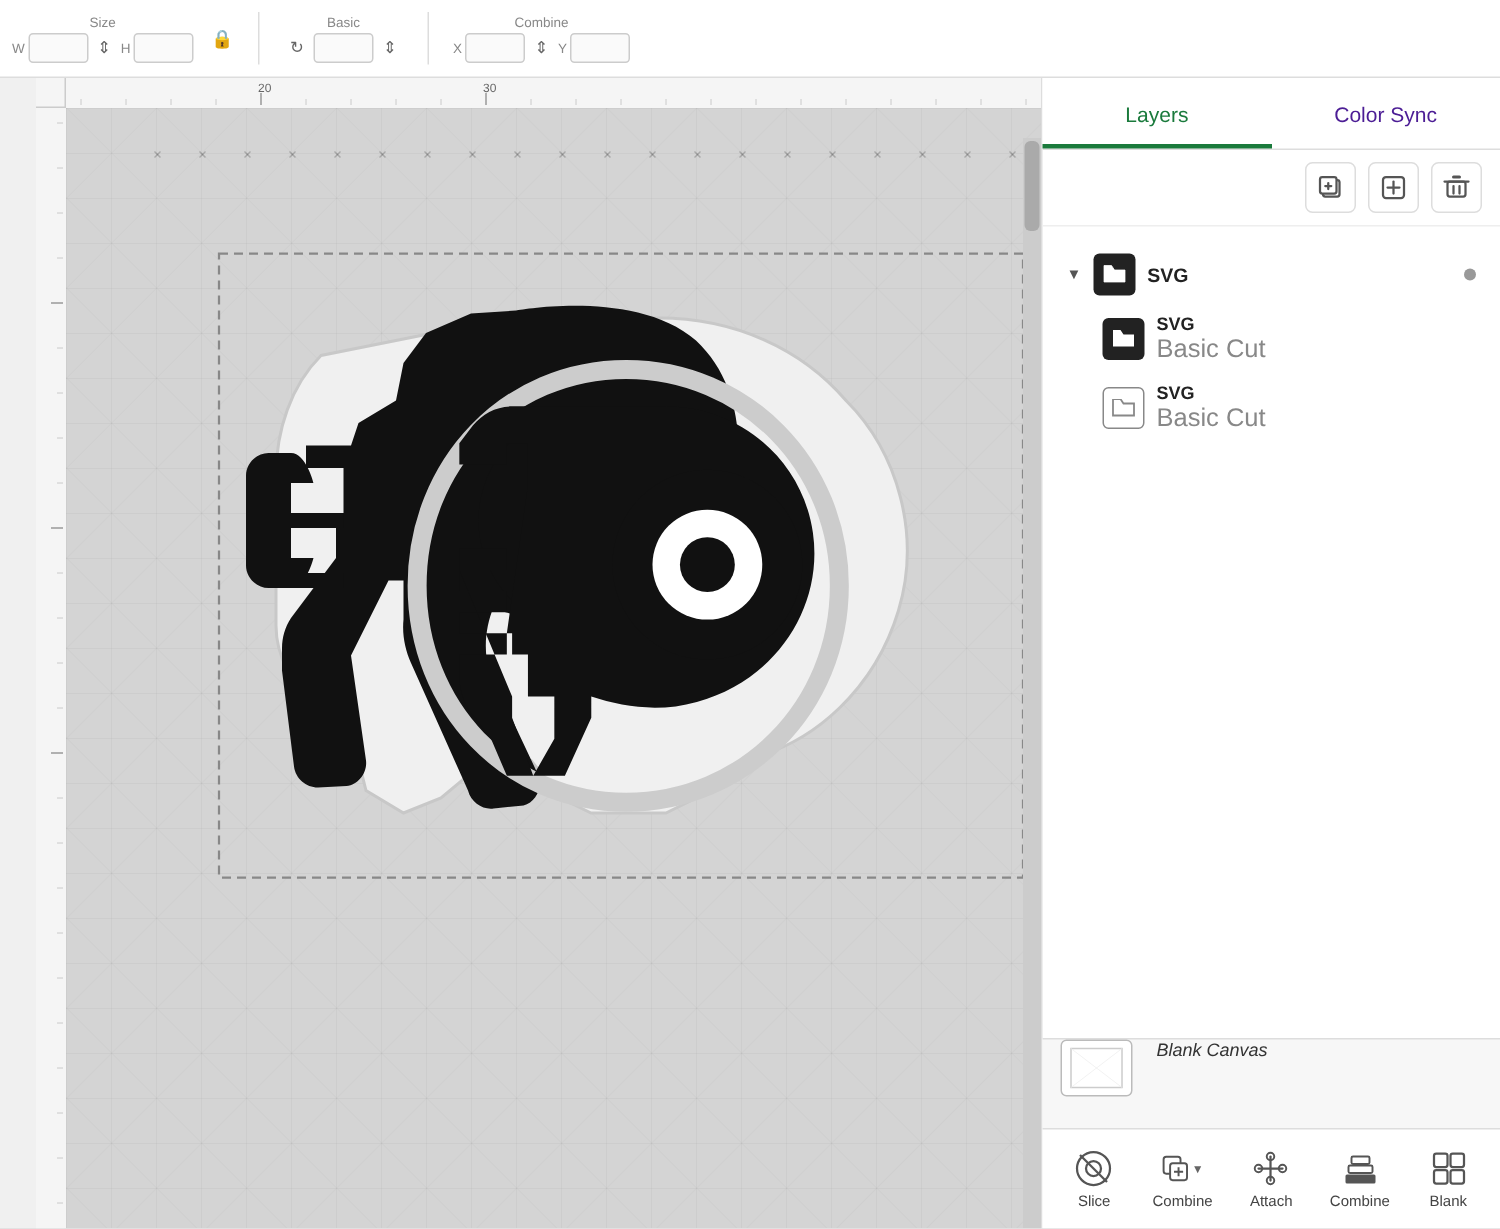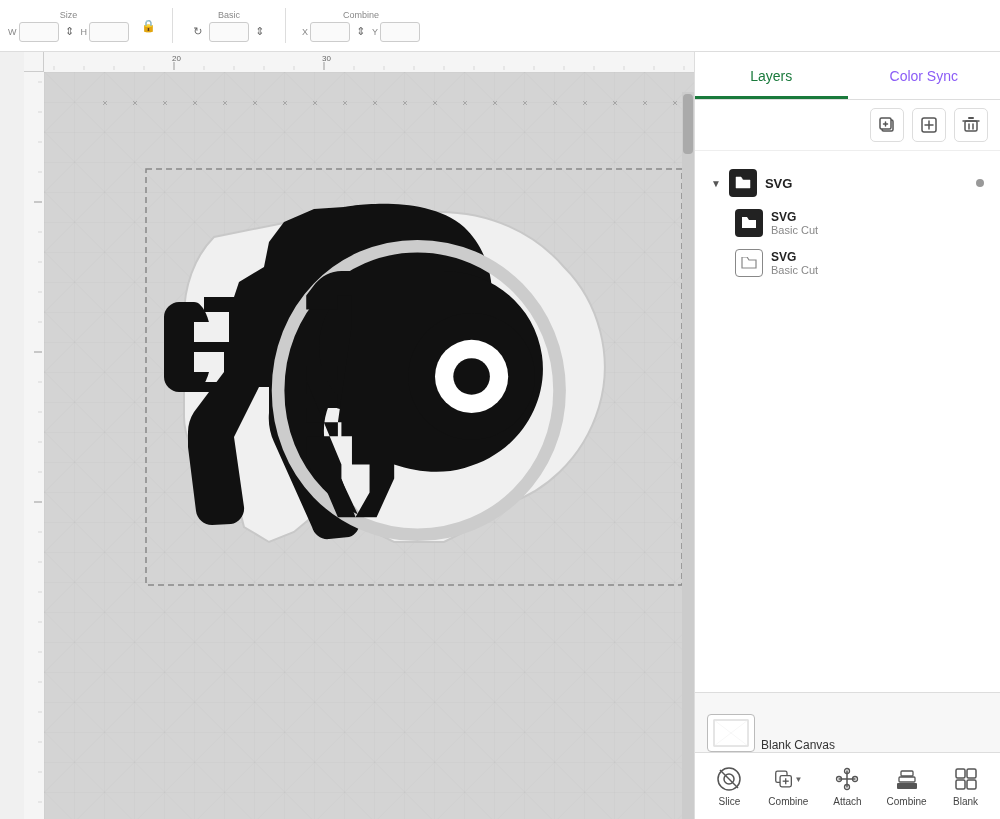--- a/index.html
+++ b/index.html
@@ -239,34 +239,35 @@
     .layer-item-info {
       display: flex;
       flex-direction: column;
     }
     .layer-item-name {
       font-size: 12px;
       font-weight: 600;
       color: #222;
     }
     .layer-item-sub {
-      font-size: 11px;
+      font-size: 17px;
       color: #888;
     }
 
     
     .bottom-bar {
       height: 60px;
       background: #f7f7f7;
       border-top: 1px solid #ddd;
       display: flex;
-      align-items: flex-end;
+      align-items: flex-start;
       justify-content: flex-start;
       padding: 0 12px;
-      gap: 6px;
+      gap: 16px;
+      font-style: italic;
     }
     .blank-canvas-box {
       width: 48px; height: 38px;
       border: 1.5px solid #bbb;
       border-radius: 4px;
       background: #fff;
       flex-shrink: 0;
       display: flex; align-items: center; justify-content: center;
       color: #ccc; font-size: 11px;
     }
@@ -628,21 +629,21 @@
       <div class="canvas-scrollbar">
         <div class="canvas-scrollbar-thumb"></div>
       </div>
     </div>
   </div>
 
   <div class="right-panel">
 
     <div class="panel-tabs">
       <div class="panel-tab active">Layers</div>
-      <div class="panel-tab" style="color:#8b5cf6;">Color Sync</div>
+      <div class="panel-tab" style="color:#4c1d95;">Color Sync</div>
     </div>
 
     <div class="panel-toolbar">
 
       <button class="panel-tool-btn" title="Duplicate">
         <svg width="18" height="18" viewBox="0 0 18 18" fill="none" xmlns="http://www.w3.org/2000/svg">
           <rect x="4" y="4" width="11" height="11" rx="1.5" stroke="#555" stroke-width="1.5" fill="none"></rect>
           <rect x="2" y="2" width="11" height="11" rx="1.5" stroke="#555" stroke-width="1.5" fill="white"></rect>
           <line x1="7.5" y1="6" x2="7.5" y2="10" stroke="#555" stroke-width="1.5" stroke-linecap="round"></line>
           <line x1="5.5" y1="8" x2="9.5" y2="8" stroke="#555" stroke-width="1.5" stroke-linecap="round"></line>

